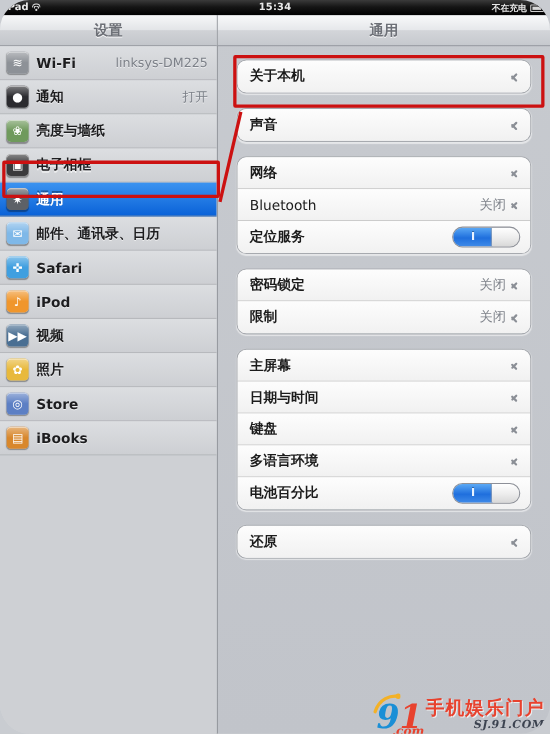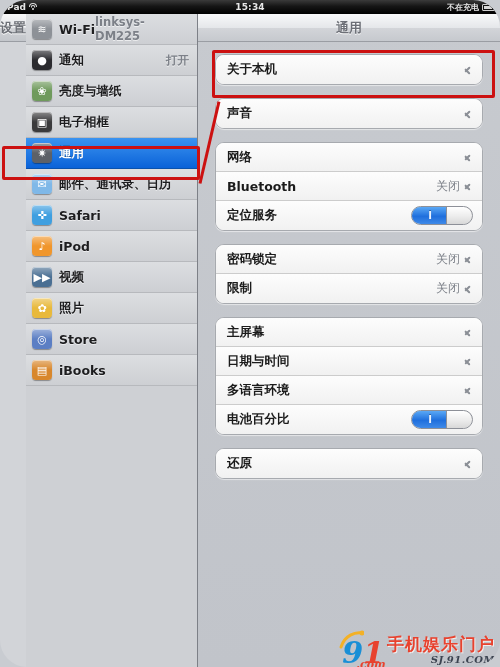--- a/index.html
+++ b/index.html
@@ -51,21 +51,21 @@
   .batt em { position:absolute; left:1px; top:1px; bottom:1px; width:70%; background:#d8d8d8; }
 
   
   .split { display:flex; width:500px; height:653px; }
 
   
   .sidebar {
     width:198px; height:653px;
     background:#d2d4d8;
     border-right:1px solid #7d8087;
-    display:flex; 
+    display:flex; flex-direction:column;
     position:relative;
   }
   .side-header {
     height:28px;
     background:linear-gradient(180deg,#f6f7f8 0%,#e2e4e7 50%,#d0d2d6 51%,#c3c6cb 100%);
     border-bottom:1px solid #9a9da3;
     display:flex; align-items:center; justify-content:center;
     color:#6d7077; font-weight:bold; font-size:13px;
     text-shadow:0 1px 0 rgba(255,255,255,.85);
     flex:none;
@@ -81,21 +81,21 @@
     background:linear-gradient(180deg,#3b93f0 0%,#0a62d8 100%);
     border-bottom:1px solid #0a52ad;
   }
   .srow .lbl {
     font-size:12.5px; font-weight:bold; color:#1d1d1f;
     text-shadow:0 1px 0 rgba(255,255,255,.6);
     white-space:nowrap;
   }
   .srow.sel .lbl { color:#fff; text-shadow:0 -1px 0 rgba(0,0,0,.35); }
   .srow .val {
-    margin-left:auto; font-size:11.5px; color:#7c8088; font-weight:bold;
+    margin-left:auto; font-size:11.5px; color:#7c8088; font-weight:normal;
     text-shadow:0 1px 0 rgba(255,255,255,.6);
   }
   .side-group {
     height:18px; display:flex; align-items:center; padding-left:7px;
     background:linear-gradient(180deg,#c3c6cb 0%,#a9acb2 100%);
     border-top:1px solid #8e9197; border-bottom:1px solid #8e9197;
     font-size:11.5px; font-weight:bold; color:#555960;
     text-shadow:0 1px 0 rgba(255,255,255,.55);
   }
   .sicon {
@@ -139,21 +139,21 @@
     height:29px; display:flex; align-items:center;
     padding:0 9px 0 11px;
     border-bottom:1px solid #ccc;
     background:linear-gradient(180deg,#fdfdfd 0%,#f1f1f1 100%);
   }
   .row:last-child { border-bottom:none; }
   .row .rl {
     font-size:12.5px; color:#1b1b1b; font-weight:bold;
     white-space:nowrap;
   }
-  .row .rl.lat { font-weight:bold; }
+  .row .rl.lat { font-weight:normal; }
   .row .rv {
     margin-left:auto; font-size:12px; color:#7d8189; font-weight:normal;
     padding-right:4px; white-space:nowrap;
   }
   .chev {
     margin-left:auto; width:9px; height:12px; flex:none; position:relative;
   }
   .rv + .chev { margin-left:0; }
   .chev::before, .chev::after {
     content:""; position:absolute; left:1px; width:6.5px; height:1.8px;
@@ -378,20 +378,24 @@
           <div class="group">
             <div class="row">
               <span class="rl">主屏幕</span>
               <span class="chev"></span>
             </div>
             <div class="row">
               <span class="rl">日期与时间</span>
               <span class="chev"></span>
             </div>
             <div class="row">
+              <span class="rl">键盘</span>
+              <span class="chev"></span>
+            </div>
+            <div class="row">
               <span class="rl">多语言环境</span>
               <span class="chev"></span>
             </div>
             <div class="row">
               <span class="rl">电池百分比</span>
               <span class="toggle">
                 <span class="on">
                   <b>I</b>
                 </span>
                 <span class="knob"></span>

